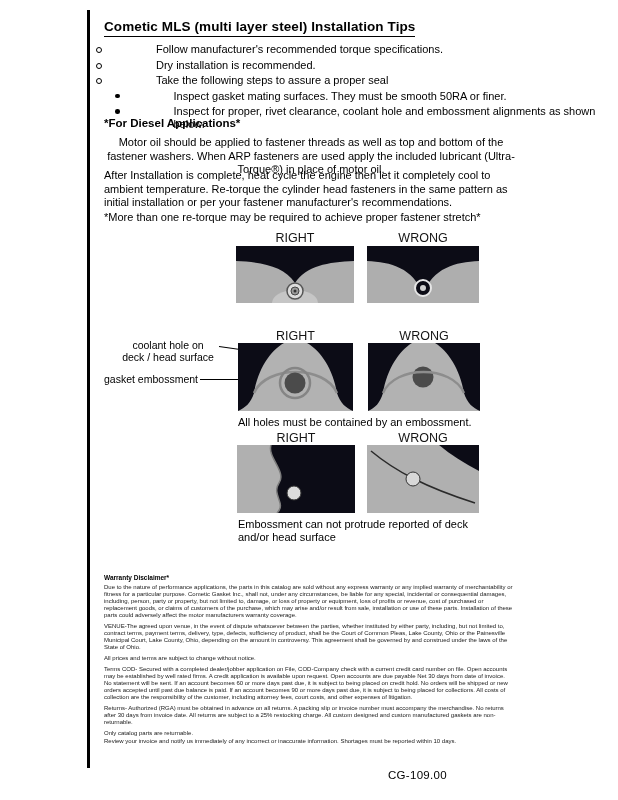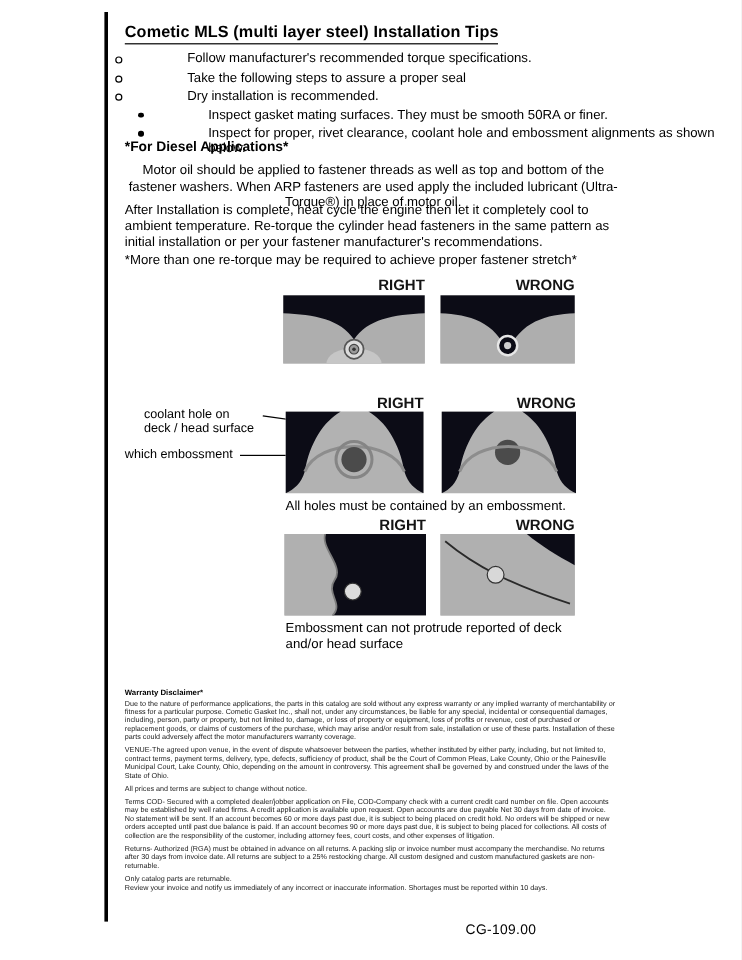--- a/index.html
+++ b/index.html
@@ -22,27 +22,27 @@
   .bullet-row.sub { margin-left:19px; }
   .b-hollow { flex:none; width:4px; height:4px; border:1px solid #000; border-radius:50%; margin:4px 6px 0 0; }
   .b-filled { flex:none; width:4.5px; height:4.5px; background:#000; border-radius:50%; margin:4px 6px 0 0; }
 
   .diesel-h { left:104px; top:117px; font-size:11.5px; font-weight:bold; }
   .para { left:104px; width:414px; font-size:11px; line-height:13.5px; }
   .para1 { top:136px;text-align:center; }
   .para2 { top:169px; }
   .note  { left:104px; top:211px; font-size:11px; }
 
-  .dlabel { font-size:12.5px; color:#141414; text-align:right;font-weight:bold; }
+  .dlabel { font-size:12.5px; color:#141414; text-align:center; }
   .dcap   { font-size:11px; color:#000; }
 
   .dimg { background:#aeaeae; }
   .dimg svg { display:block; width:100%; height:100%; }
 
-  .ann { font-size:10.5px; line-height:11.5px; text-align:left; color:#000; }
+  .ann { font-size:10.5px; line-height:11.5px; text-align:center; color:#000; }
   .ann-line { height:1px; background:#000; }
 
   .disc { left:104px; top:574px; width:410px; }
   .disc-h { font-size:6.5px; font-weight:bold; margin-bottom:3px; }
   .disc p { font-size:6px; line-height:7px; margin:0 0 4px 0; color:#1a1a1a; }
   .disc p.tight { margin-bottom:0.5px; }
 
   .footer-code { left:388px; top:757px; font-size:11.5px; letter-spacing:0.3px;margin-top:12px; }
 </style>
 </head>
@@ -54,25 +54,25 @@
 
   <div class="abs title">Cometic MLS (multi layer steel) Installation Tips</div>
 
   <div class="abs tips">
     <div class="bullet-row">
       <span class="b-hollow"></span>
       <span>Follow manufacturer's recommended torque specifications.</span>
     </div>
     <div class="bullet-row">
       <span class="b-hollow"></span>
-      <span>Take the following steps to assure a proper seal</span>
+      <span>Dry installation is recommended.</span>
     </div>
     <div class="bullet-row">
       <span class="b-hollow"></span>
-      <span>Dry installation is recommended.</span>
+      <span>Take the following steps to assure a proper seal</span>
     </div>
     <div class="bullet-row sub">
       <span class="b-filled"></span>
       <span>Inspect gasket mating surfaces.  They must be smooth 50RA or finer.</span>
     </div>
     <div class="bullet-row sub">
       <span class="b-filled"></span>
       <span>Inspect for proper, rivet clearance, coolant hole and embossment alignments as shown below.</span>
     </div>
   </div>
@@ -101,21 +101,21 @@
       <path d="M0,0 H112 V15 C88,16 66,22 56,48 C46,22 24,16 0,15 Z" fill="#0c0c16"></path>
       <circle cx="56" cy="42" r="8" fill="#0c0c16" stroke="#e6e6e6" stroke-width="2"></circle>
       <circle cx="56" cy="42" r="3" fill="#cfcfcf"></circle>
     </svg>
   </div>
 
   <div class="abs dlabel" style="left:238px; top:329px; width:115px;">RIGHT</div>
   <div class="abs dlabel" style="left:368px; top:329px; width:112px;">WRONG</div>
 
   <div class="abs ann" style="left:120px; top:340px; width:96px;">coolant hole on deck / head surface</div>
-  <div class="abs ann" style="left:104px; top:374px; width:94px;">which embossment</div>
+  <div class="abs ann" style="left:104px; top:374px; width:94px;">gasket embossment</div>
   <div class="abs ann-line" style="left:219px; top:346px; width:64px; transform:rotate(8deg); transform-origin:left center;"></div>
   <div class="abs ann-line" style="left:200px; top:379px; width:92px;"></div>
 
   <div class="abs dimg" style="left:238px; top:343px; width:115px; height:68px;">
     <svg viewBox="0 0 115 68">
       <rect width="115" height="68" fill="#b2b2b2"></rect>
       <path d="M0,0 H46 C32,8 20,26 16,50 C13,60 7,65 0,68 Z" fill="#0c0c16"></path>
       <path d="M115,0 H69 C83,8 95,26 99,50 C102,60 108,65 115,68 Z" fill="#0c0c16"></path>
       <path d="M16,50 C28,22 87,22 99,50" fill="none" stroke="#8d8d8d" stroke-width="2.5"></path>
       <circle cx="57" cy="40" r="15" fill="none" stroke="#858585" stroke-width="2.5"></circle>

